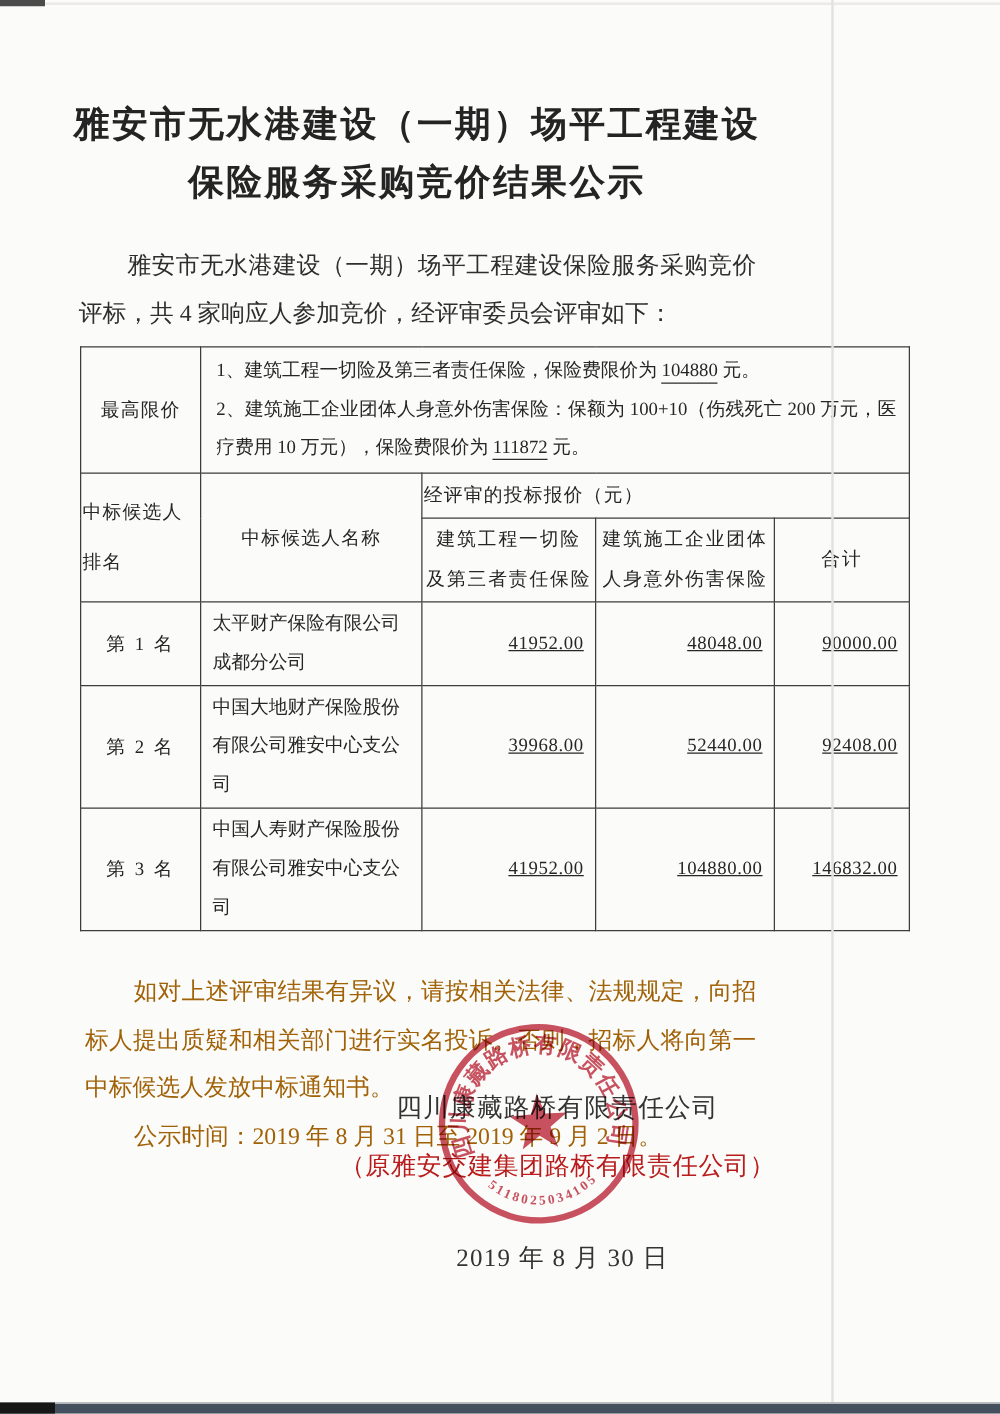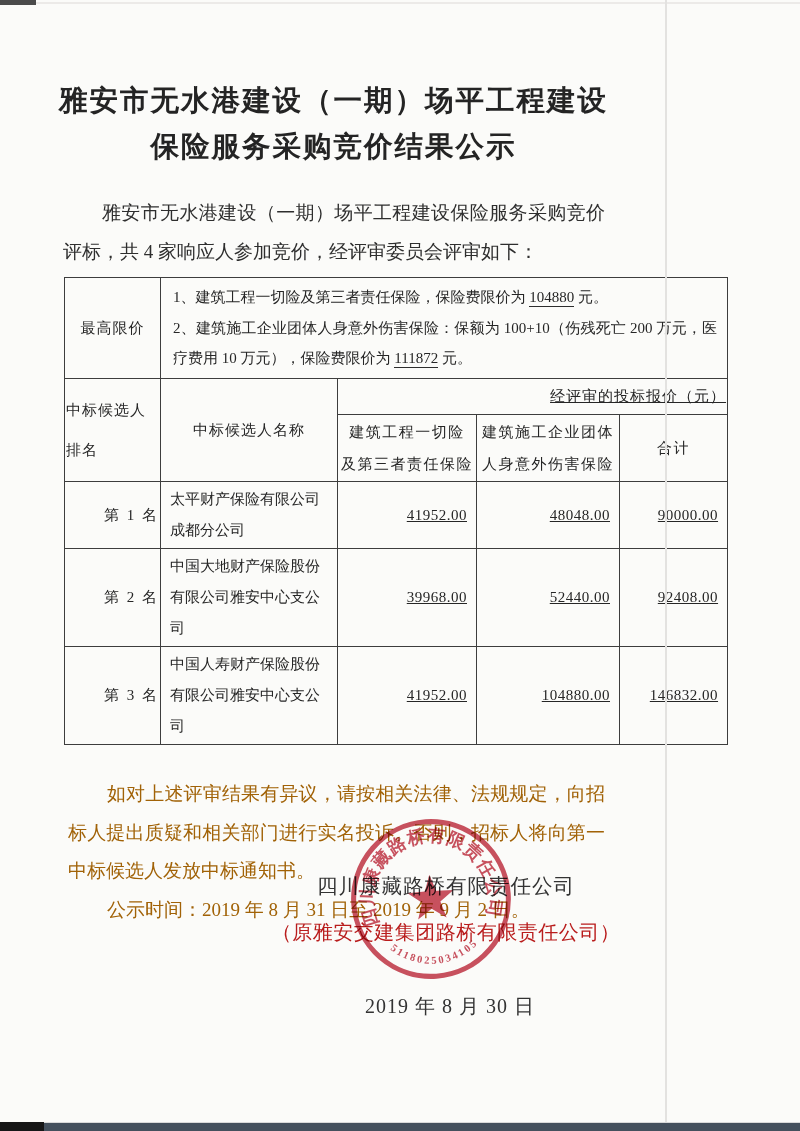--- a/index.html
+++ b/index.html
@@ -47,23 +47,23 @@
     font-size:15px;
   }
   td.limit-label{height:92px;text-align:center;letter-spacing:1px;}
   td.limit-content{
     height:92px;padding:4px 10px 4px 12px;
     font-size:14.5px;line-height:30.5px;text-align:justify;
   }
   .u{border-bottom:1px solid #2d2d2d;padding-bottom:1px;}
   td.h-rank{height:97px;text-align:left;line-height:40px;letter-spacing:1px;}
   td.h-name{text-align:center;letter-spacing:1px;margin-left:16px;}
-  td.h-group{height:33px;text-align:right;letter-spacing:1px;font-size:15.5px;text-decoration:underline;}
+  td.h-group{height:33px;text-align:left;letter-spacing:1px;font-size:15.5px;}
   td.h-sub{height:64px;text-align:center;line-height:32px;letter-spacing:1.5px;}
-  td.c-rank{height:63px;text-align:right;letter-spacing:2px;}
+  td.c-rank{height:63px;text-align:center;letter-spacing:2px;}
   td.c-name{padding:2px 4px 2px 9px;font-size:14.5px;line-height:31px;}
   td.c-num{text-align:right;padding-right:9px;font-family:"Liberation Serif",serif;font-size:15px;letter-spacing:0.5px;text-decoration:underline;}
 
   .closing{
     margin:30px 62px 0 68px;
     font-size:19px;line-height:38.5px;
     text-align:justify;color:#a16207;
   }
   .closing p{margin:0;text-indent:2.05em;}
 

